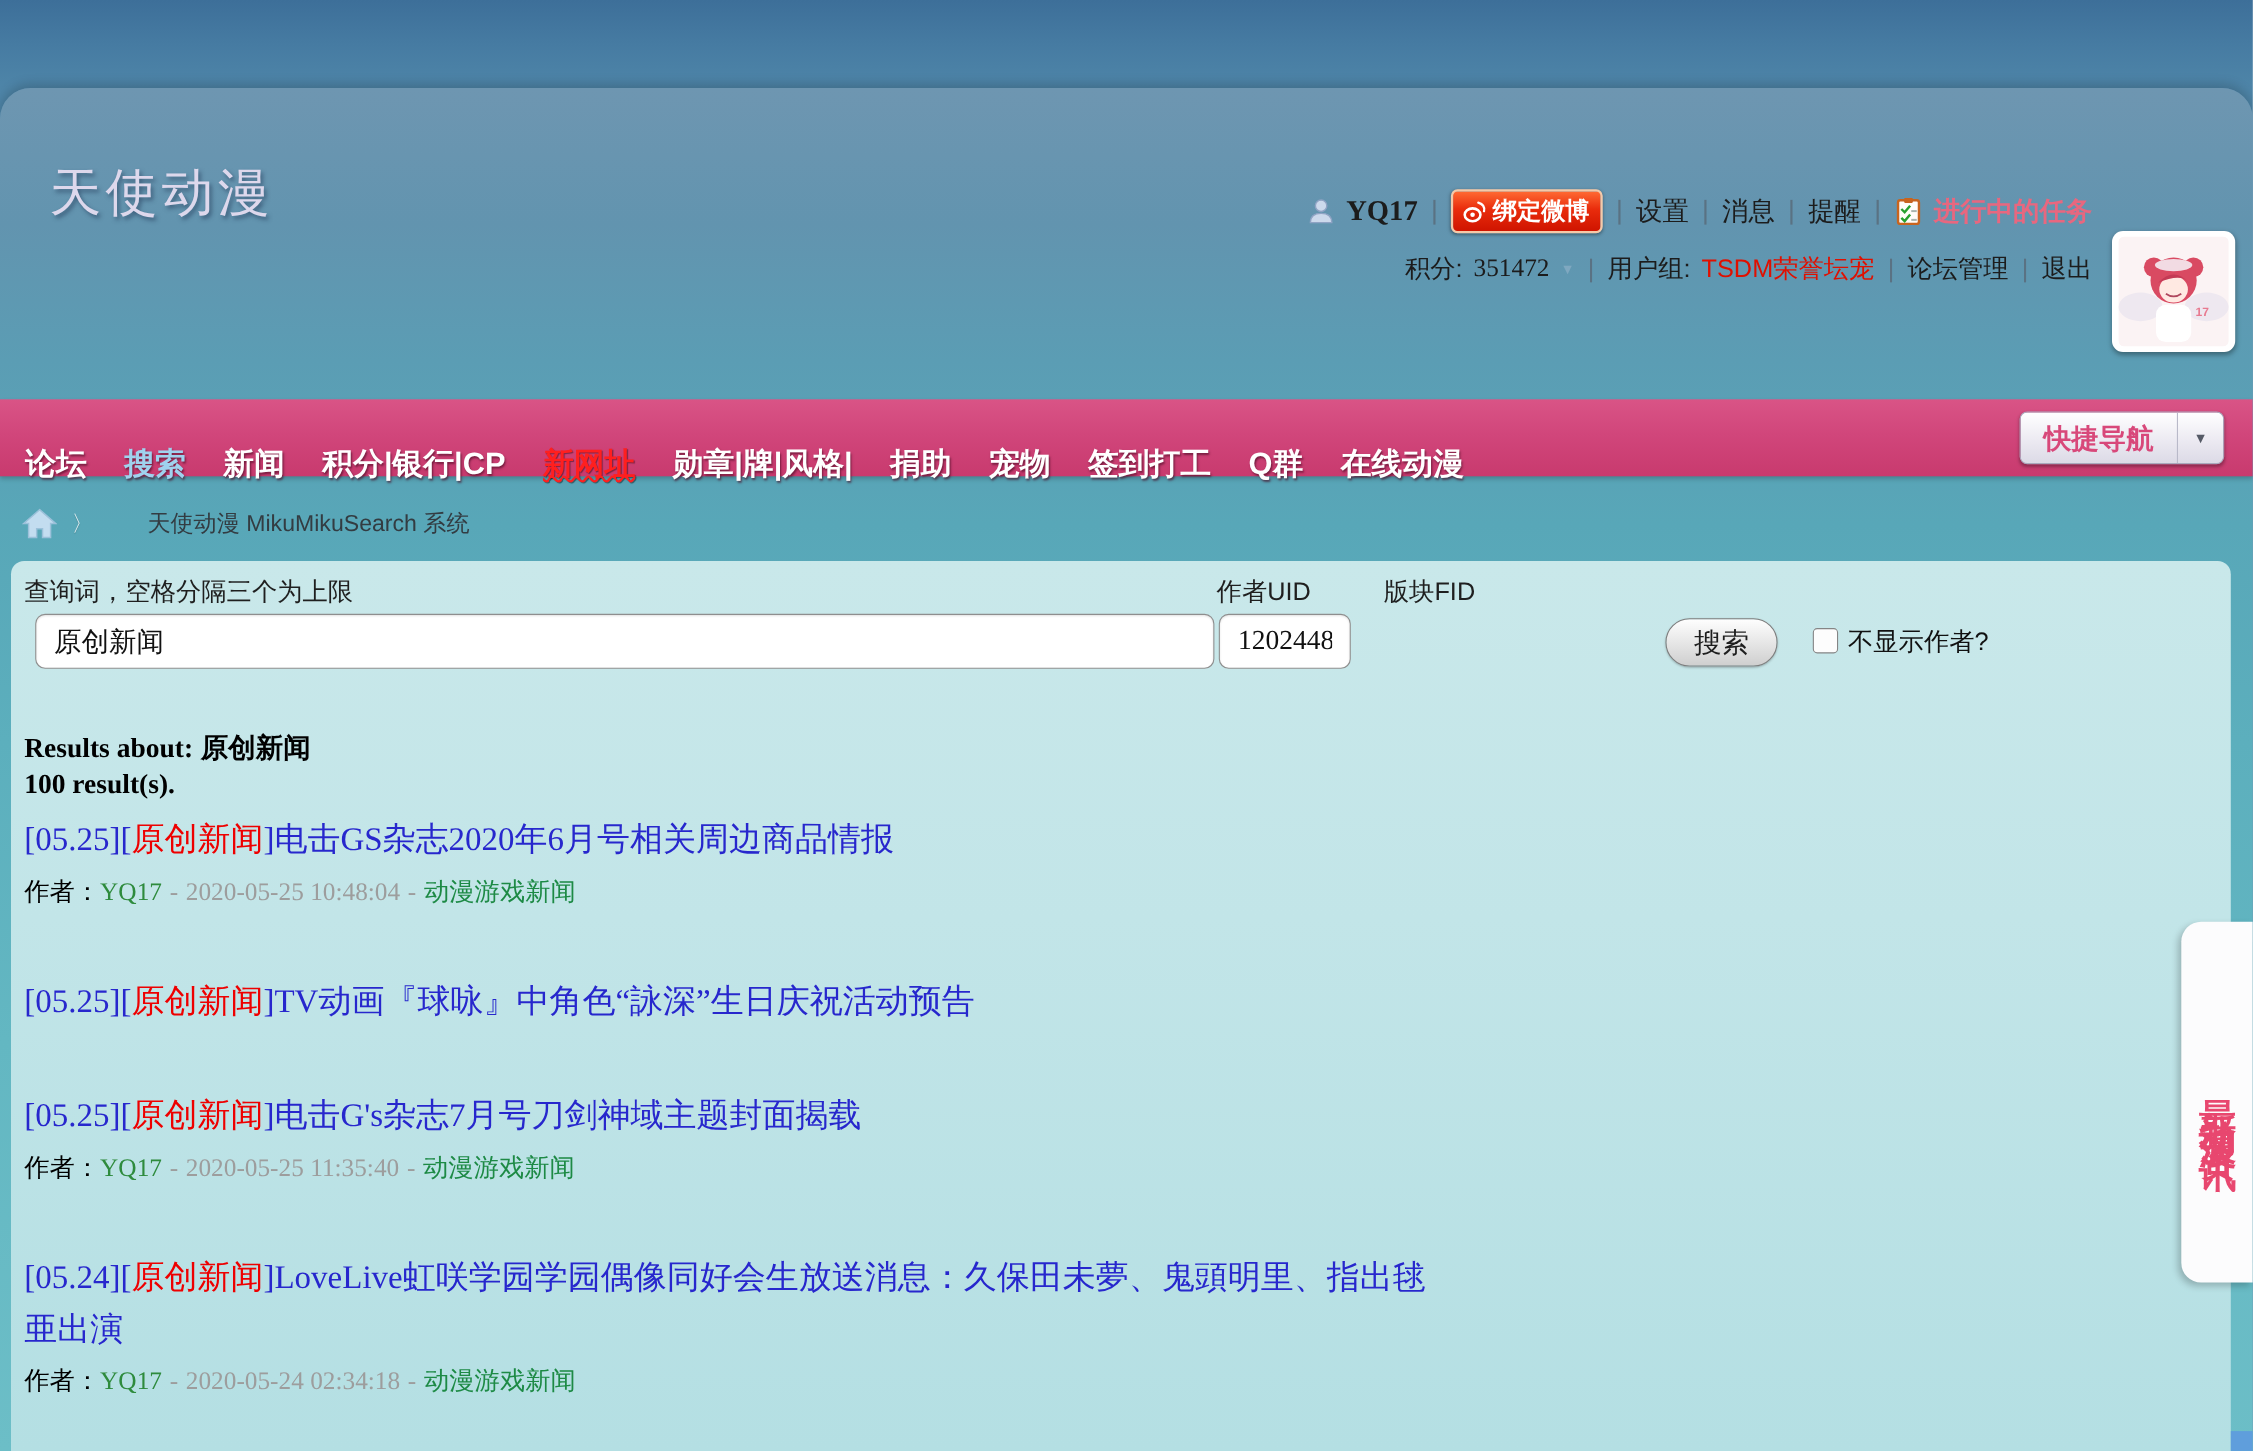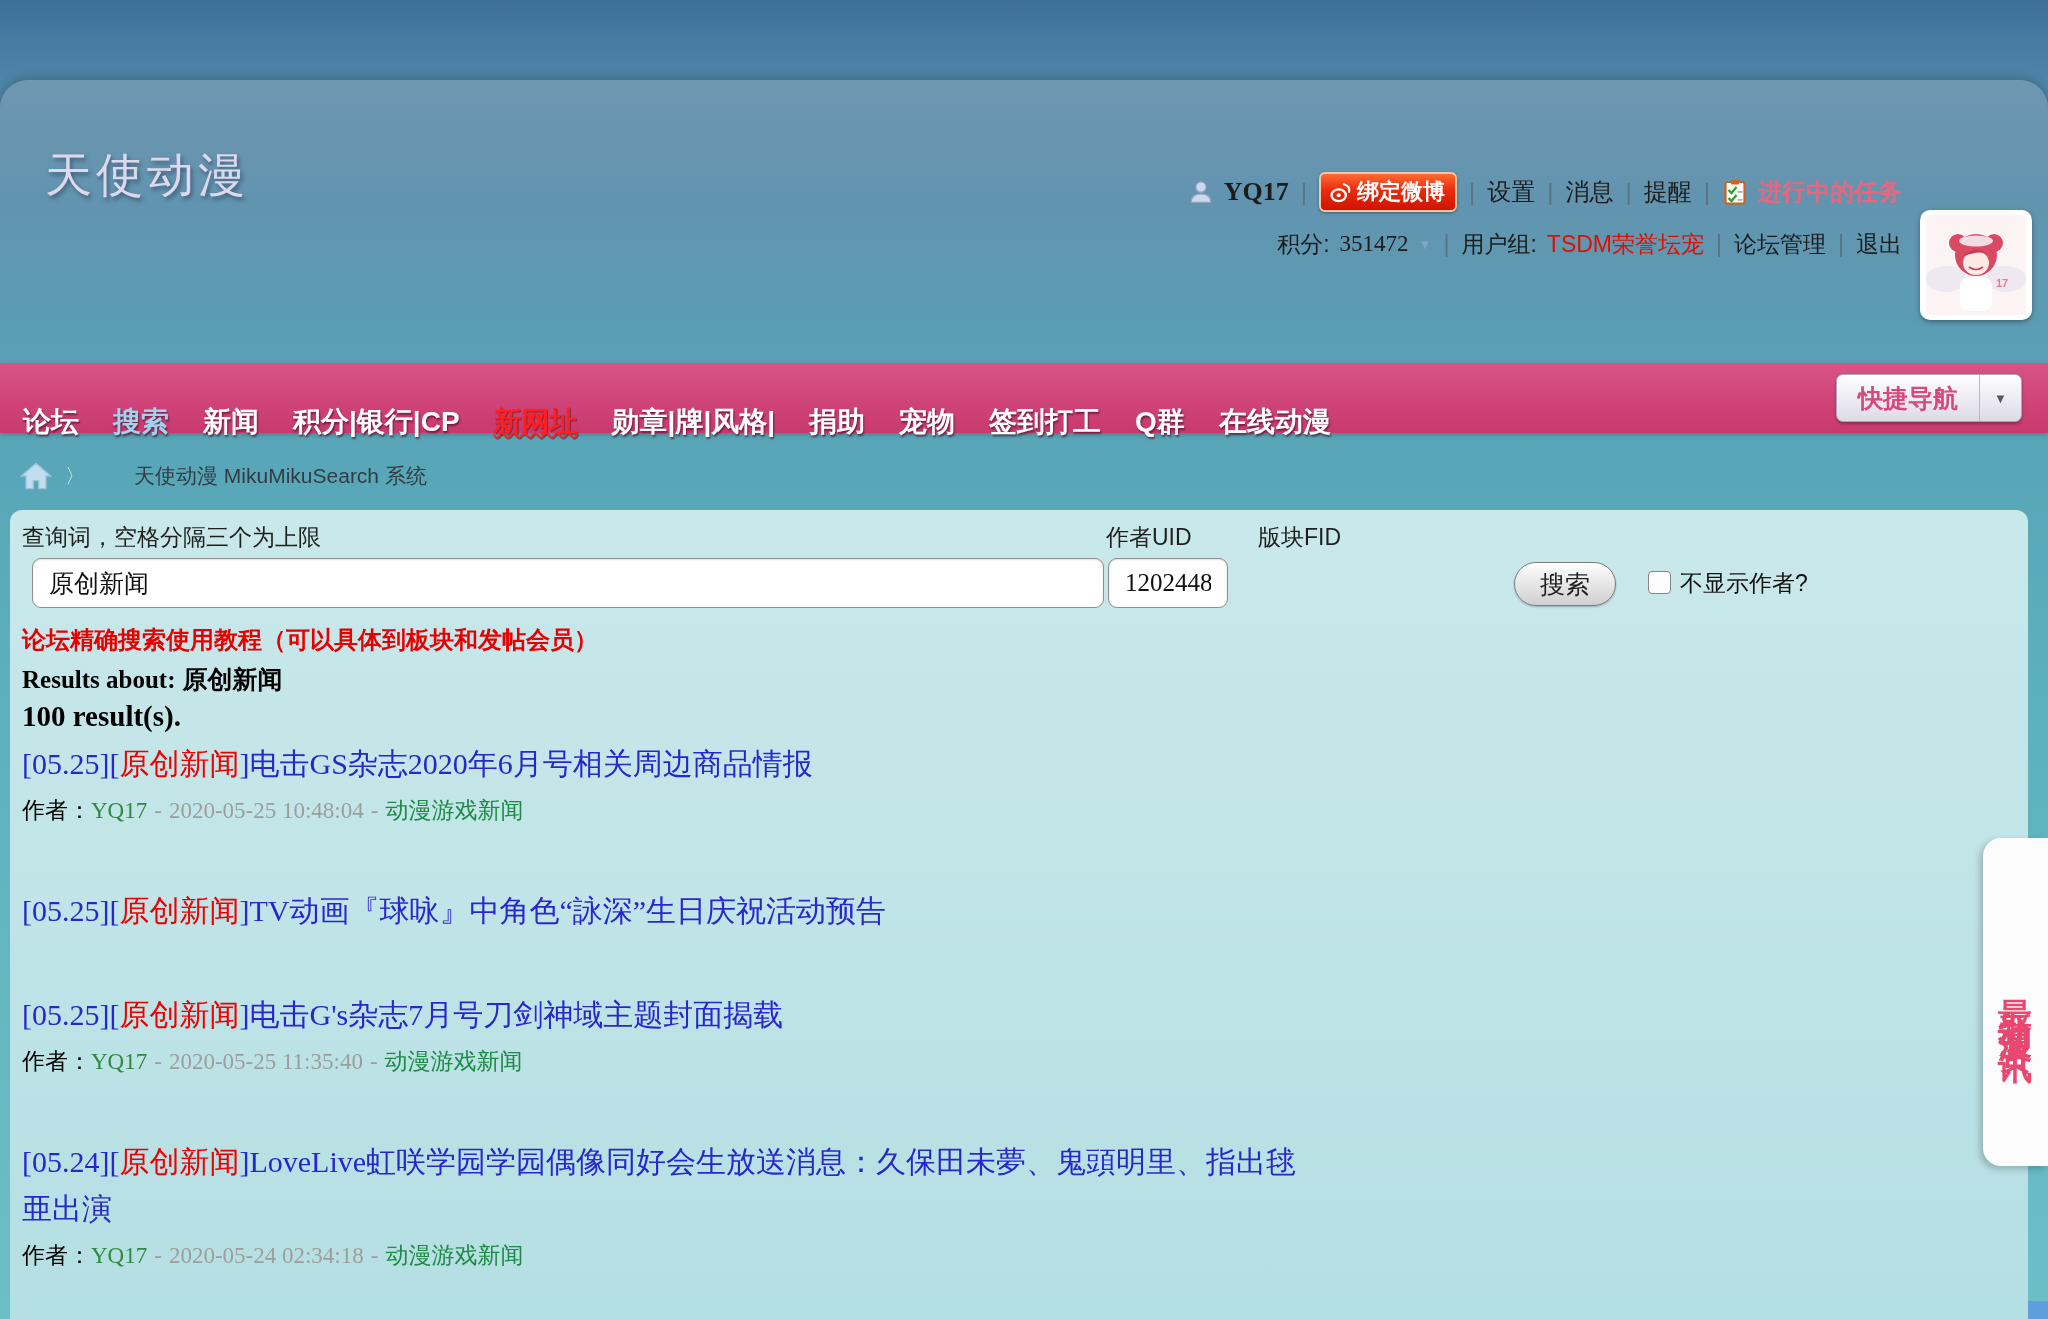--- a/index.html
+++ b/index.html
@@ -122,21 +122,21 @@
     position:absolute; left:1638px; top:61px; width:23px; height:23px;
     border:1px solid #858585; border-radius:4px; background:#fdfdfd; cursor:pointer;
   }
   .chk-label { position:absolute; left:1670px; top:58px; font-size:23px; color:#111; }
   .tutorial {
     position:absolute; left:12px; top:114px;
     font-size:24px; font-weight:bold; color:#e80000; cursor:pointer; text-decoration:none;
   }
   .about-line { position:absolute; left:12px; top:153px; font-size:25px; font-weight:bold; color:#000; }
   .about-line .lat { font-family:"Liberation Serif",serif; }
-  .count-line { position:absolute; left:12px; top:190px; font-size:29px; font-weight:bold; font-family:"Liberation Serif",serif; color:#000; }
+  .count-line { position:absolute; left:12px; top:190px; font-size:25px; font-weight:bold; font-family:"Liberation Serif",serif; color:#000; }
   
   .results { position:absolute; left:12px; top:230px; width:1300px; }
   .result { margin-bottom:57px; }
   .r-title {
     font-family:"Liberation Serif",serif;
     font-size:30px; line-height:47px; color:#2727cd; cursor:pointer;
   }
   .r-title .tag { color:#ee0000; }
   .r-meta { font-size:23px; line-height:38px; margin-top:4px; font-family:"Liberation Serif",serif; }
   .r-meta .a-label { color:#000; font-family:"Liberation Sans",sans-serif; }
@@ -268,21 +268,20 @@
     <span class="form-label lbl-query">查询词，空格分隔三个为上限</span>
     <span class="form-label lbl-uid">作者UID</span>
     <span class="form-label lbl-fid">版块FID</span>
 
     <input class="txt-input inp-query" type="text" value="原创新闻" style="">
     <input class="txt-input inp-uid" type="text" value="1202448" style="">
     <button class="search-btn">搜索</button>
     <span class="chk"></span>
     <span class="chk-label">不显示作者?</span>
 
-    <a class="tutorial">论坛精确搜索使用教程（可以具体到板块和发帖会员）</a>
     <div class="about-line">
       <span class="lat">Results about:</span>
       <span>原创新闻</span>
     </div>
     <div class="count-line">100 result(s).</div>
 
     <div class="results">
 
       <div class="result">
         <div class="r-title">

